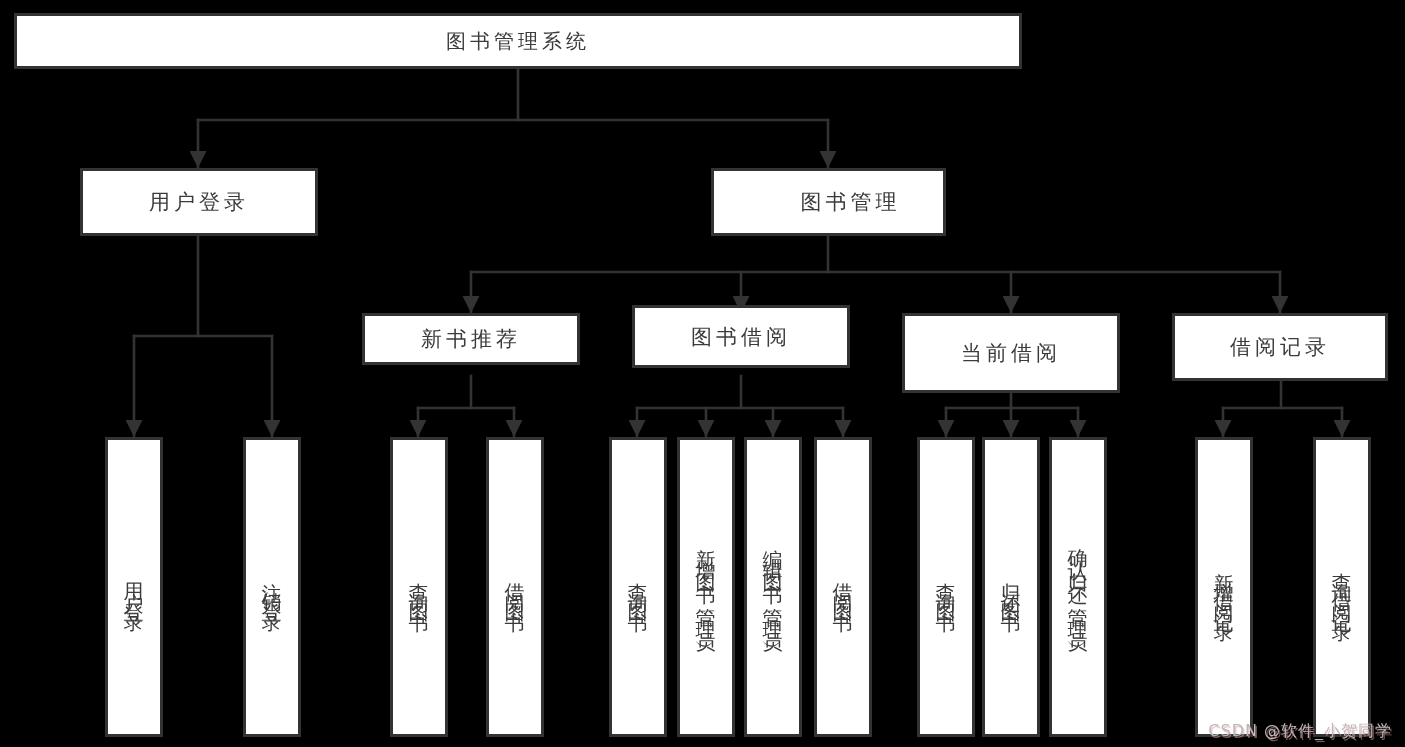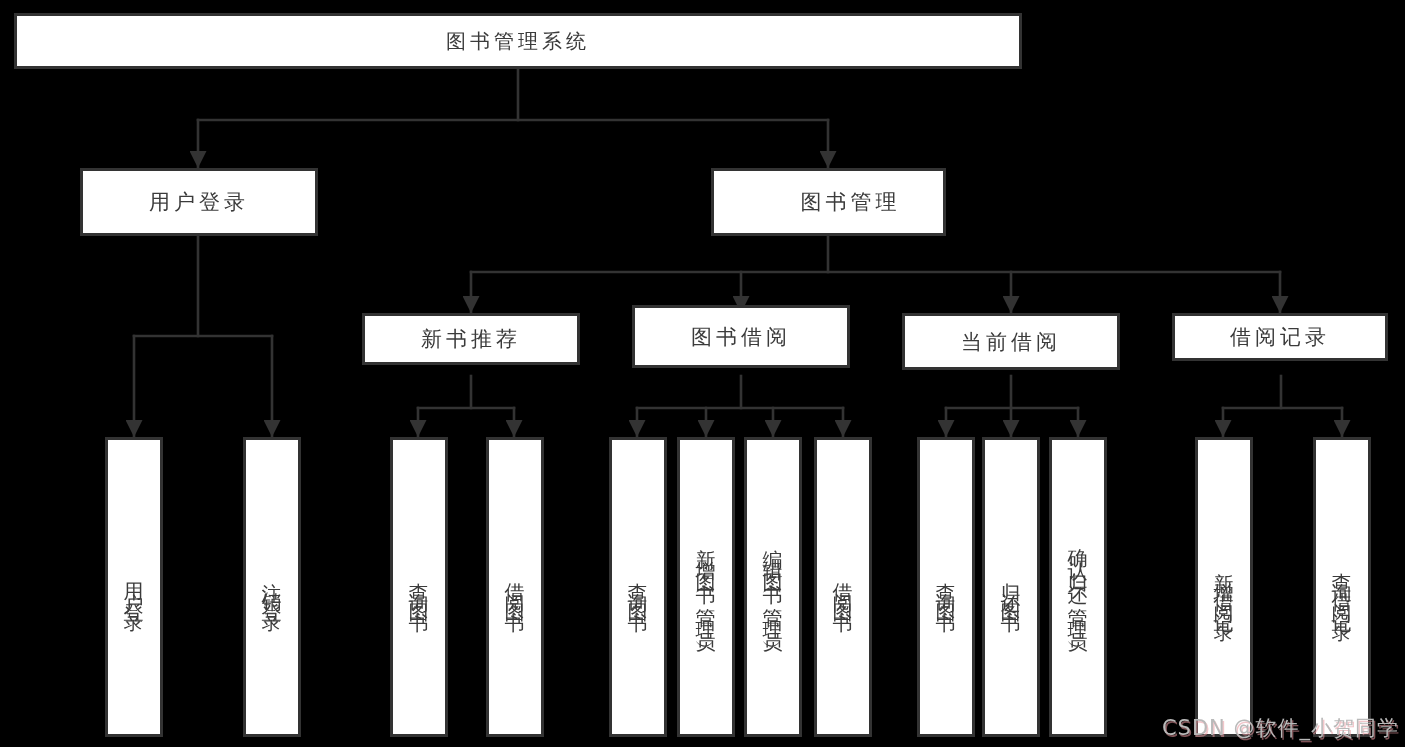--- a/index.html
+++ b/index.html
@@ -17,22 +17,22 @@
     z-index:2;
   }
   .h .lbl { font-size:21px; letter-spacing:4px; white-space:nowrap; }
   .root-node .lbl { font-size:20px; }
   .v .lbl {
     writing-mode:vertical-rl; text-orientation:mixed;
     font-size:20px; letter-spacing:10px; line-height:1; white-space:nowrap;
   }
   .v.long .lbl { letter-spacing:12px; }
   .watermark {
-    position:absolute; right:6px; bottom:5px; z-index:5;
-    font-size:21px; letter-spacing:1px; color:#b9b9b9;
+    position:absolute; right:13px; bottom:5px; z-index:5;
+    font-size:16px; letter-spacing:1px; color:#b9b9b9;
     text-shadow:1.5px 1.5px 0 rgba(231,151,159,0.55);
     white-space:nowrap;
     text-align:right;
   }
 </style>
 </head>
 <body>
 
 <div class="canvas">
 
@@ -96,24 +96,24 @@
   <div class="node h" style="left:711px; top:168px; width:235px; height:68px;padding-left:44px;">
     <span class="lbl">图书管理</span>
   </div>
 
   <div class="node h" style="left:362px; top:313px; width:218px; height:52px;">
     <span class="lbl">新书推荐</span>
   </div>
   <div class="node h" style="left:632px; top:305px; width:218px; height:63px;">
     <span class="lbl">图书借阅</span>
   </div>
-  <div class="node h" style="left:902px; top:313px; width:218px; height:57px;">
+  <div class="node h" style="left:902px; top:313px; width:218px; height:80px;">
     <span class="lbl">当前借阅</span>
   </div>
-  <div class="node h" style="left:1172px; top:313px; width:216px; height:48px;">
+  <div class="node h" style="left:1172px; top:313px; width:216px; height:68px;">
     <span class="lbl">借阅记录</span>
   </div>
 
   <div class="node v" style="left:105px; top:437px; width:58px; height:300px;">
     <span class="lbl">用户登录</span>
   </div>
   <div class="node v" style="left:243px; top:437px; width:58px; height:300px;">
     <span class="lbl">注销登录</span>
   </div>
 

